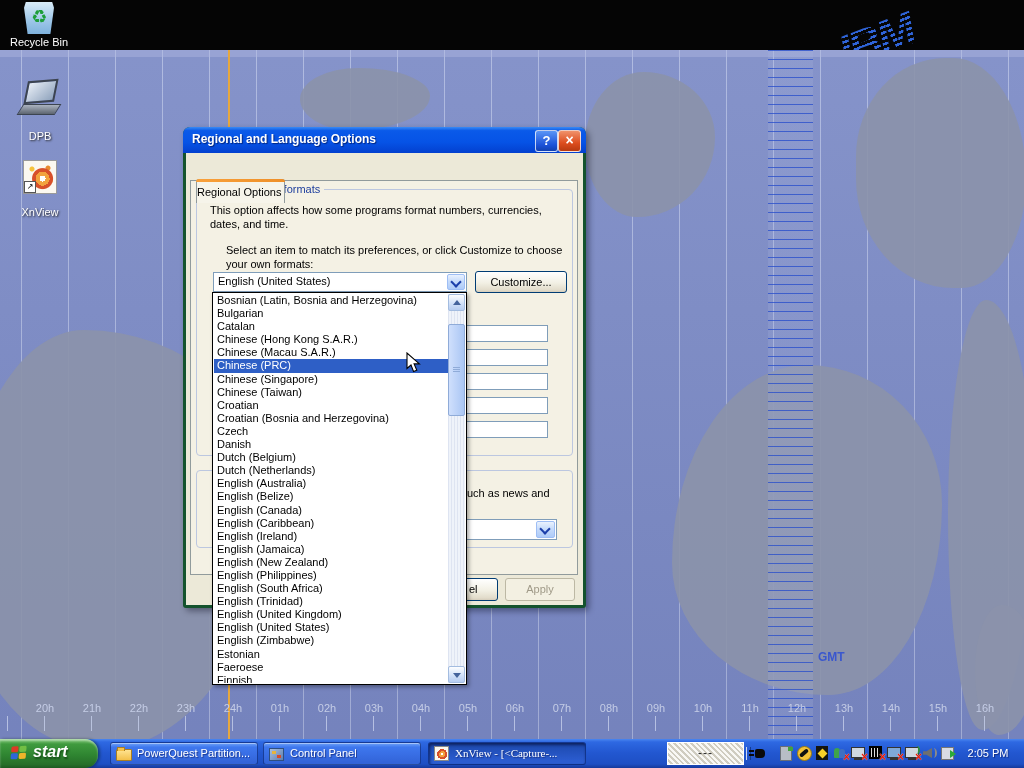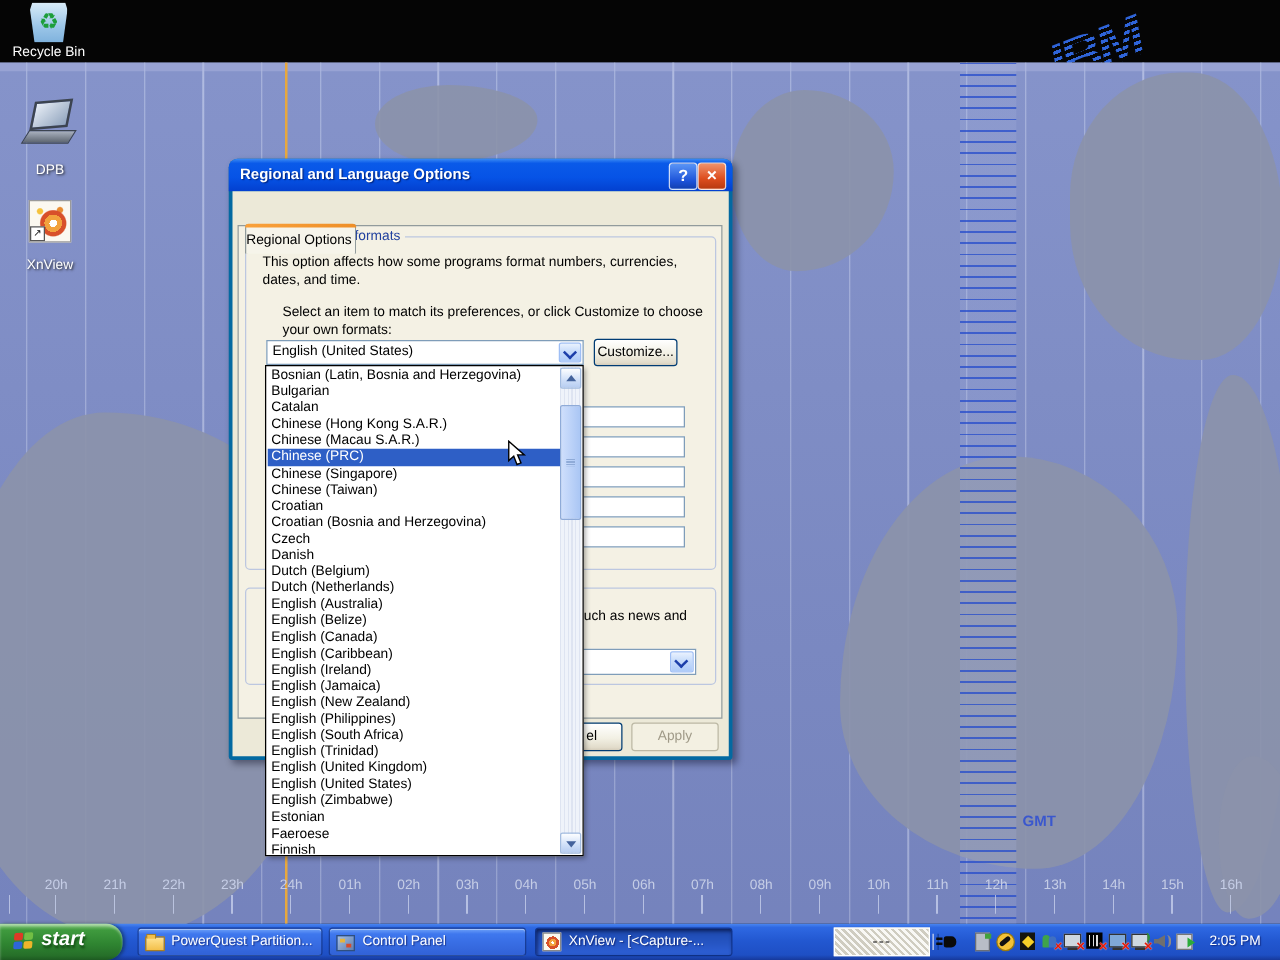--- a/index.html
+++ b/index.html
@@ -50,21 +50,21 @@
   .xnicon{position:relative;width:32px;height:32px;margin:0 auto;background:#fbf8f0;border:1px solid #9a9a9a;
     background-image:radial-gradient(circle at 58% 55%,#ffffff 0 3px,#f2a23e 3px 7px,#d8502a 7px 10px,rgba(250,246,236,0) 11px),
       radial-gradient(circle at 25% 25%,#f5c23c 0 2px,transparent 3px),
       radial-gradient(circle at 75% 22%,#e88b2f 0 2px,transparent 3px),
       radial-gradient(circle at 82% 62%,#f5c23c 0 2px,transparent 3px);}
   .shortcut{position:absolute;left:0;bottom:0;width:10px;height:10px;background:#fff;border:1px solid #555;
     font-size:8px;line-height:10px;color:#000;}
 
   
   #dlg{position:absolute;left:183px;top:127px;width:403px;height:481px;z-index:10;
-    background:#0369a1;border-radius:7px 7px 3px 3px;box-shadow:3px 3px 6px rgba(0,0,20,.4);}
+    background:#14532d;border-radius:7px 7px 3px 3px;box-shadow:3px 3px 6px rgba(0,0,20,.4);}
   #dlg-title{position:absolute;left:0;top:0;right:0;height:26px;border-radius:7px 7px 0 0;
     background:linear-gradient(180deg,#3b8bf4 0%,#0a5ae9 14%,#0653e6 58%,#0340cf 100%);}
   #dlg-title .txt{position:absolute;left:9px;top:5px;color:#fff;font-weight:bold;font-size:12px;
     text-shadow:1px 1px 1px #00247e;}
   .tbtn{position:absolute;top:3px;width:21px;height:20px;border:1px solid rgba(255,255,255,.75);border-radius:3px;
     color:#fff;font-weight:bold;text-align:center;line-height:19px;font-size:13px;cursor:pointer;}
   #btn-help{right:28px;background:linear-gradient(180deg,#5a95f6,#1c52d8 70%,#1240b0);}
   #btn-close{right:5px;background:linear-gradient(180deg,#f0926b,#dd4d1e 60%,#b83a10);font-size:14px;}
   #dlg-body{position:absolute;left:3px;right:3px;top:26px;bottom:3px;background:#ece9d8;}
 
@@ -119,21 +119,21 @@
   #startbtn{position:absolute;left:0;top:0;width:98px;height:29px;border-radius:0 13px 13px 0;cursor:pointer;
     background:linear-gradient(180deg,#82c878 0%,#3f9a3e 18%,#2f8531 55%,#266f29 88%,#1d5a21 100%);
     box-shadow:inset 0 2px 2px rgba(255,255,255,.4),2px 0 3px rgba(0,20,0,.4);}
   #startbtn .flag{position:absolute;left:11px;top:7px;width:17px;height:15px;transform:skewX(-8deg) rotate(-3deg);}
   .fq{position:absolute;width:7px;height:6px;border-radius:1.5px;}
   #startbtn .txt{position:absolute;left:33px;top:4px;color:#fff;font:italic bold 16px "Liberation Sans",sans-serif;
     text-shadow:1px 2px 2px rgba(0,40,0,.6);}
   .taskbtn{position:absolute;top:3px;height:23px;border:1px solid rgba(8,35,110,.65);border-radius:3px;cursor:pointer;
     background:linear-gradient(180deg,#6fa2f8 0,#3e77ee 20%,#3263d8 95%);
     box-shadow:inset 0 1px 0 rgba(255,255,255,.4);box-sizing:border-box;color:#fff;}
-  .taskbtn.pressed{background:linear-gradient(180deg,#1c48ac,#2b5cd0 85%);box-shadow:inset 1px 2px 3px rgba(0,0,30,.55);}
+  .taskbtn.pressed{background:linear-gradient(180deg,#1c48ac,#2b5cd0 85%);box-shadow:inset 1px 2px 3px rgba(0,0,30,.55);font-family:Liberation Serif, serif;}
   .taskbtn .lbl{position:absolute;left:26px;top:4px;white-space:nowrap;overflow:hidden;max-width:125px;text-shadow:1px 1px 1px rgba(0,0,60,.5);}
   .tbicon{position:absolute;left:5px;top:3px;width:16px;height:16px;}
   .folder-icon{background:linear-gradient(180deg,#ffe391,#f3c04b);border:1px solid #a87e23;width:14px;height:10px;margin-top:3px;border-radius:1px;position:relative;}
   .folder-icon::before{content:"";position:absolute;left:0;top:-3px;width:6px;height:3px;background:#f3c04b;border:1px solid #a87e23;border-bottom:none;border-radius:1px 1px 0 0;}
   .control-panel-icon{background:linear-gradient(135deg,#a9c0e0,#5f7fb0);border:1px solid #2f4f7f;width:13px;height:11px;margin-top:2px;position:relative;}
   .control-panel-icon::before{content:"";position:absolute;left:2px;top:2px;width:4px;height:3px;background:#e6b43c;}
   .control-panel-icon::after{content:"";position:absolute;right:2px;bottom:2px;width:4px;height:3px;background:#d84a2a;}
   .xnview-icon{background:#fbf8f0;border:1px solid #888;width:13px;height:13px;
     background-image:radial-gradient(circle at 55% 55%,#fff 0 1px,#f2a23e 1px 3px,#d8502a 3px 5px,transparent 5px);}
 
@@ -261,21 +261,21 @@
         </div>
         <div class="bodytext" style="left:19px;top:22px;width:352px;">This option affects how some programs format numbers, currencies, dates, and time.</div>
         <div class="bodytext" style="left:19px;top:62px;width:360px;margin-left:16px;">Select an item to match its preferences, or click Customize to choose your own formats:</div>
 
         <div class="combo" style="left:22px;top:91px;width:254px;height:20px;">
           <span class="val">English (United States)</span>
           <span class="cbtn">
               <span class="chevd"></span>
             </span>
         </div>
-        <div class="xpbtn" style="left:284px;top:90px;width:67px;height:22px;">Customize...</div>
+        <div class="xpbtn" style="left:284px;top:90px;width:92px;height:22px;">Customize...</div>
 
         <div class="samplebox" style="left:119px;top:144px;"></div>
         <div class="samplebox" style="left:119px;top:168px;"></div>
         <div class="samplebox" style="left:119px;top:192px;"></div>
         <div class="samplebox" style="left:119px;top:216px;"></div>
         <div class="samplebox" style="left:119px;top:240px;"></div>
 
         <div class="groupbox" style="left:5px;top:289px;width:375px;height:76px;"></div>
         <div class="bodytext" style="left:276px;top:305px;">uch as news and</div>
         <div class="combo" style="left:189px;top:338px;width:177px;height:21px;">

